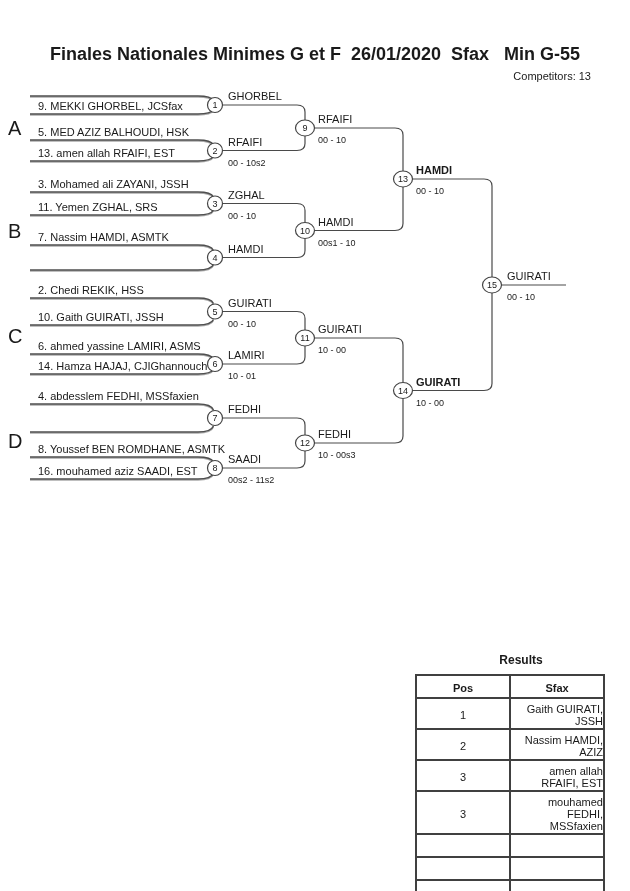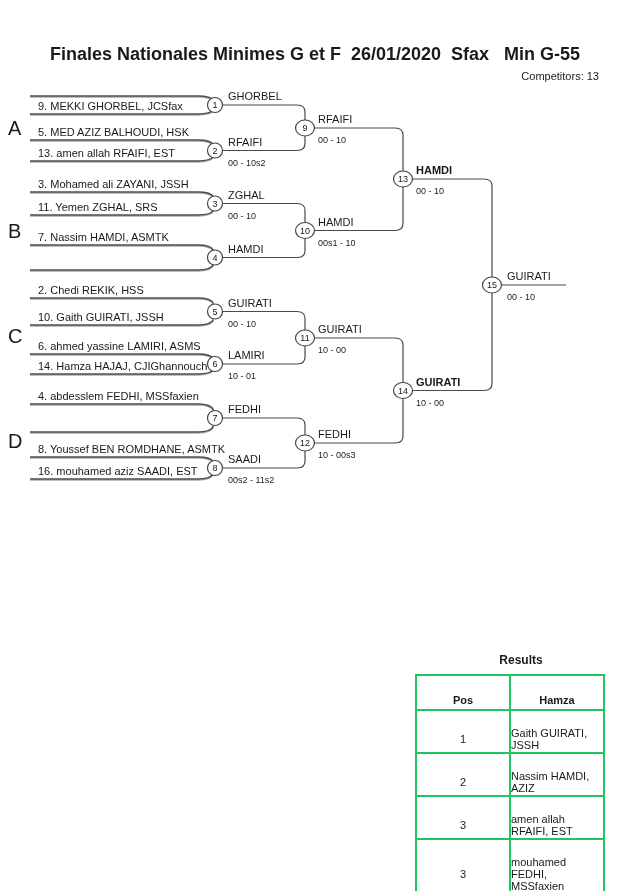--- a/index.html
+++ b/index.html
@@ -1,37 +1,37 @@
 <!DOCTYPE html>
 <html><head>
 <meta charset="utf-8">
 <style>
   html,body{margin:0;padding:0;background:#fff;}
   body{width:630px;height:891px;position:relative;font-family:"Liberation Sans",sans-serif;color:#1a1a1a;overflow:hidden;}
   .title{position:absolute;top:44px;left:0;width:630px;text-align:center;font-size:18px;font-weight:bold;white-space:pre;letter-spacing:0px;}
-  .competitors{position:absolute;top:70px;left:16px;width:583px;text-align:right;font-size:11px;}
+  .competitors{position:absolute;top:70px;left:8px;width:583px;text-align:right;font-size:11px;}
   svg{position:absolute;top:0;left:0;}
   svg text{font-family:"Liberation Sans",sans-serif;fill:#1a1a1a;}
   .pname{font-size:11px;}
   .wname{font-size:11px;}
   .wbold{font-size:11px;font-weight:bold;}
   .score{font-size:9px;fill:#222;}
   .cnum{font-size:9px;text-anchor:middle;}
   .glabel{font-size:20px;}
   .lines path{fill:none;stroke:#4f4f4f;stroke-width:1.5;}
   .conn path{fill:none;stroke:#4a4a4a;stroke-width:1.2;}
   .lines{filter:drop-shadow(0 1.6px 0 rgba(165,165,165,0.95));}
   .circ{fill:#fff;stroke:#444;stroke-width:1.2;}
   .results-wrap{position:absolute;left:415px;top:653px;width:212px;}
   .results-title{text-align:center;font-size:12px;font-weight:bold;margin-bottom:7px;}
   table.res{border-collapse:collapse;width:190px;border:2px solid #000;table-layout:fixed;}
-  table.res td,table.res th{border:2px solid #22c55e;height:16px;font-size:11px;padding:16px 0 1px 0;vertical-align:middle;}
+  table.res td,table.res th{border:2px solid #404040;height:16px;font-size:11px;padding:4px 0 1px 0;vertical-align:middle;}
   table.res th{font-weight:bold;text-align:center;}
   td.pos{width:26px;text-align:center;}
-  td.nm{text-align:left;padding-left:8px;}
+  td.nm{text-align:right;padding-left:8px;}
 </style>
 </head>
 <body>
 
 <div class="title">Finales Nationales Minimes G et F  26/01/2020  Sfax   Min G-55</div>
 <div class="competitors">Competitors: 13</div>
 
 <svg width="630" height="560" viewBox="0 0 630 560">
 
   <g class="lines">
@@ -160,21 +160,21 @@
     <text class="score" x="507" y="300">00 - 10</text>
   </g>
 </svg>
 
 <div class="results-wrap">
   <div class="results-title">Results</div>
   <table class="res">
     <tbody>
         <tr>
       <th class="pos">Pos</th>
-      <th>Hamza</th>
+      <th>Sfax</th>
     </tr>
     <tr>
       <td class="pos">1</td>
       <td class="nm">Gaith GUIRATI, JSSH</td>
     </tr>
     <tr>
       <td class="pos">2</td>
       <td class="nm">Nassim HAMDI, AZIZ</td>
     </tr>
     <tr>

